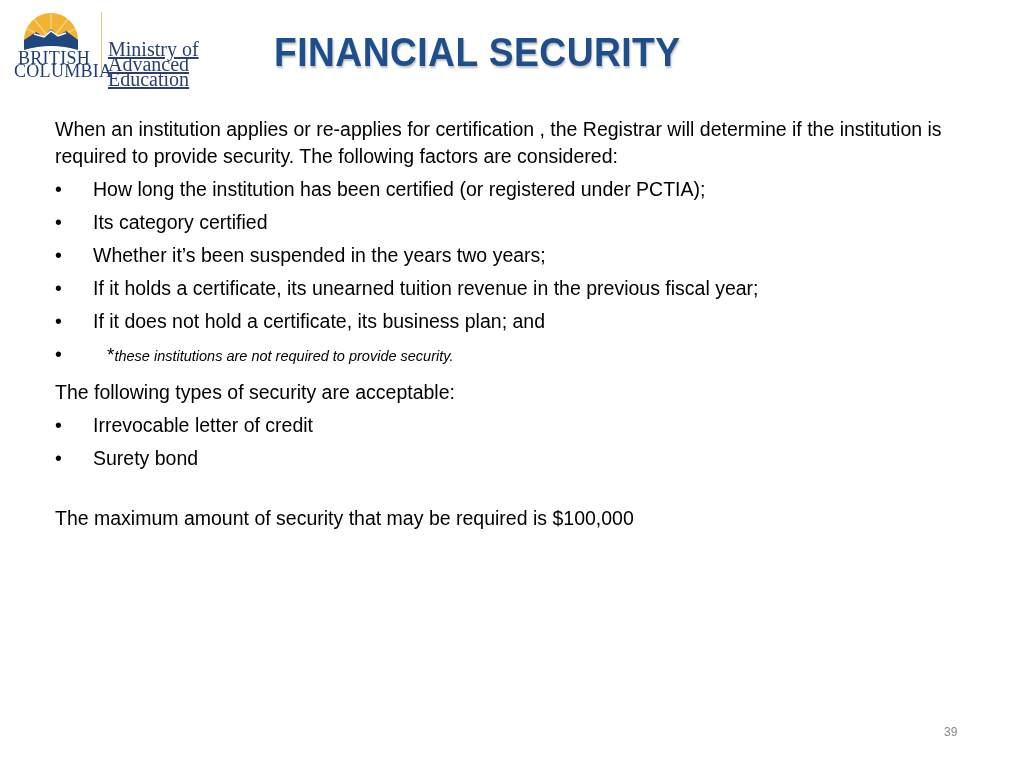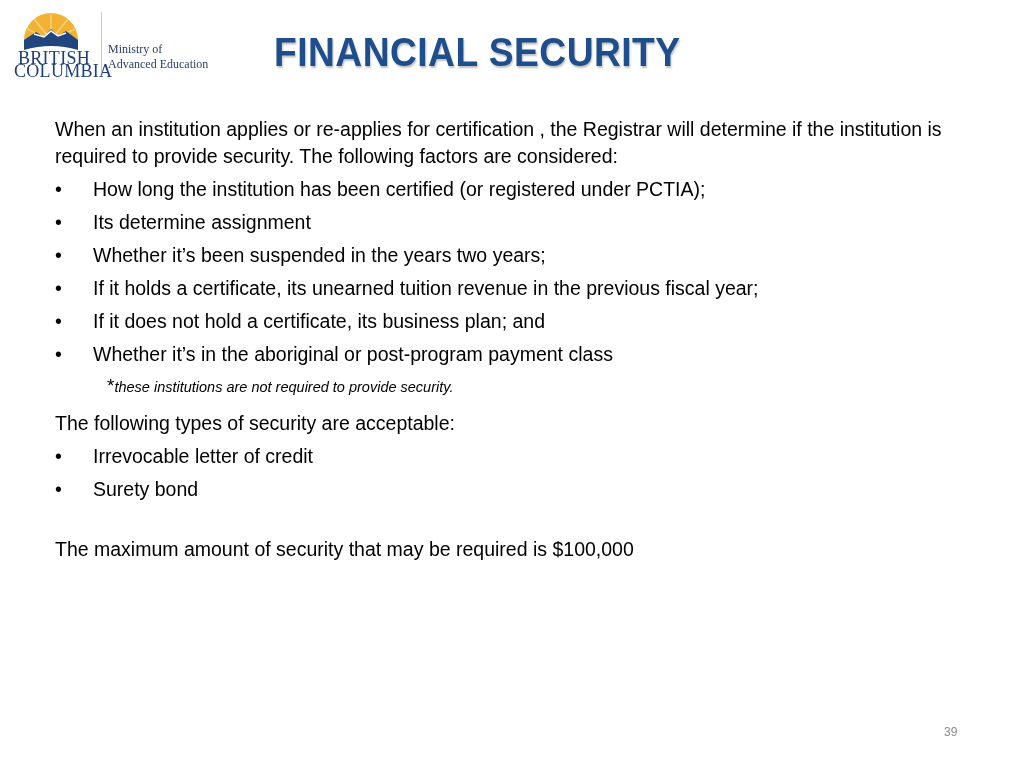--- a/index.html
+++ b/index.html
@@ -6,21 +6,21 @@
     body {
       width: 1024px; height: 768px; background: #ffffff; position: relative; overflow: hidden;
       font-family: "Liberation Sans", sans-serif; color: #000;
     }
     .logo { position: absolute; left: 12px; top: 10px; width: 215px; height: 66px; }
     .logo-mark { position: absolute; left: 8px; top: 0; width: 62px; height: 42px; }
     .logo-bc { position: absolute; left: 2px; top: 42px; width: 80px; text-align: center;
       font-family: "Liberation Serif", serif; color: #1f3f73; font-size: 18px; line-height: 13px; letter-spacing: 0.3px; }
     .logo-divider { position: absolute; left: 89px; top: 2px; width: 1px; height: 60px; background: #e8c87a; }
     .logo-ministry { position: absolute; left: 96px; top: 32px; font-family: "Liberation Serif", serif;
-      color: #2a3f6a; font-size: 12px; line-height: 15px; }
+      color: #2a3f6a; font-size: 20px; line-height: 15px; text-decoration: underline; }
     .title { position: absolute; left: 274px; top: 30px; font-size: 40px; font-weight: bold;
       color: #1f4e8c; letter-spacing: 0.5px; text-shadow: 1px 2px 2px rgba(0,0,0,0.25);
       font-family: "Liberation Sans", sans-serif; transform: scaleX(0.93); transform-origin: left top; }
     .content { position: absolute; left: 55px; top: 116px; width: 900px; font-size: 19.5px; line-height: 27px; }
     .para { margin: 0; }
     .bullet { position: relative; padding-left: 38px; margin-top: 6px; }
     .bullet .dot { position: absolute; left: 0; top: 0; }
     .note { padding-left: 52px; margin-top: 4px; font-size: 14.5px; font-style: italic; line-height: 28px; }
     .note .star { font-style: normal; font-size: 19px; }
     .para.gap { margin-top: 9px; }
@@ -53,25 +53,25 @@
     <div>Advanced Education</div>
   </div>
 </div>
 
 <div class="title">FINANCIAL SECURITY</div>
 
 <div class="content">
   <p class="para">When an institution applies or re-applies for certification , the Registrar will determine if the institution is required to provide security.  The following factors are considered:</p>
 
   <div class="bullet"><span class="dot">•</span><span>How long the institution has been certified (or registered under PCTIA);</span></div>
-  <div class="bullet"><span class="dot">•</span><span>Its determine assignment</span></div>
+  <div class="bullet"><span class="dot">•</span><span>Its category certified</span></div>
   <div class="bullet"><span class="dot">•</span><span>Whether it’s been suspended in the years two years;</span></div>
   <div class="bullet"><span class="dot">•</span><span>If it holds a certificate, its unearned tuition revenue in the previous fiscal year;</span></div>
   <div class="bullet"><span class="dot">•</span><span>If it does not hold a certificate, its business plan; and</span></div>
-  <div class="bullet"><span class="dot">•</span><span>Whether it’s in the aboriginal or post-program payment class</span></div>
+  <div class="bullet"><span class="dot">•</span></div>
 
   <div class="note"><span class="star">*</span><span>these institutions are not required to provide security.</span></div>
 
   <p class="para gap">The following types of security are acceptable:</p>
   <div class="bullet"><span class="dot">•</span><span>Irrevocable letter of credit</span></div>
   <div class="bullet"><span class="dot">•</span><span>Surety bond</span></div>
 
   <div class="spacer"></div>
   <p class="para">The maximum amount of security that may be required is $100,000</p>
 </div>

